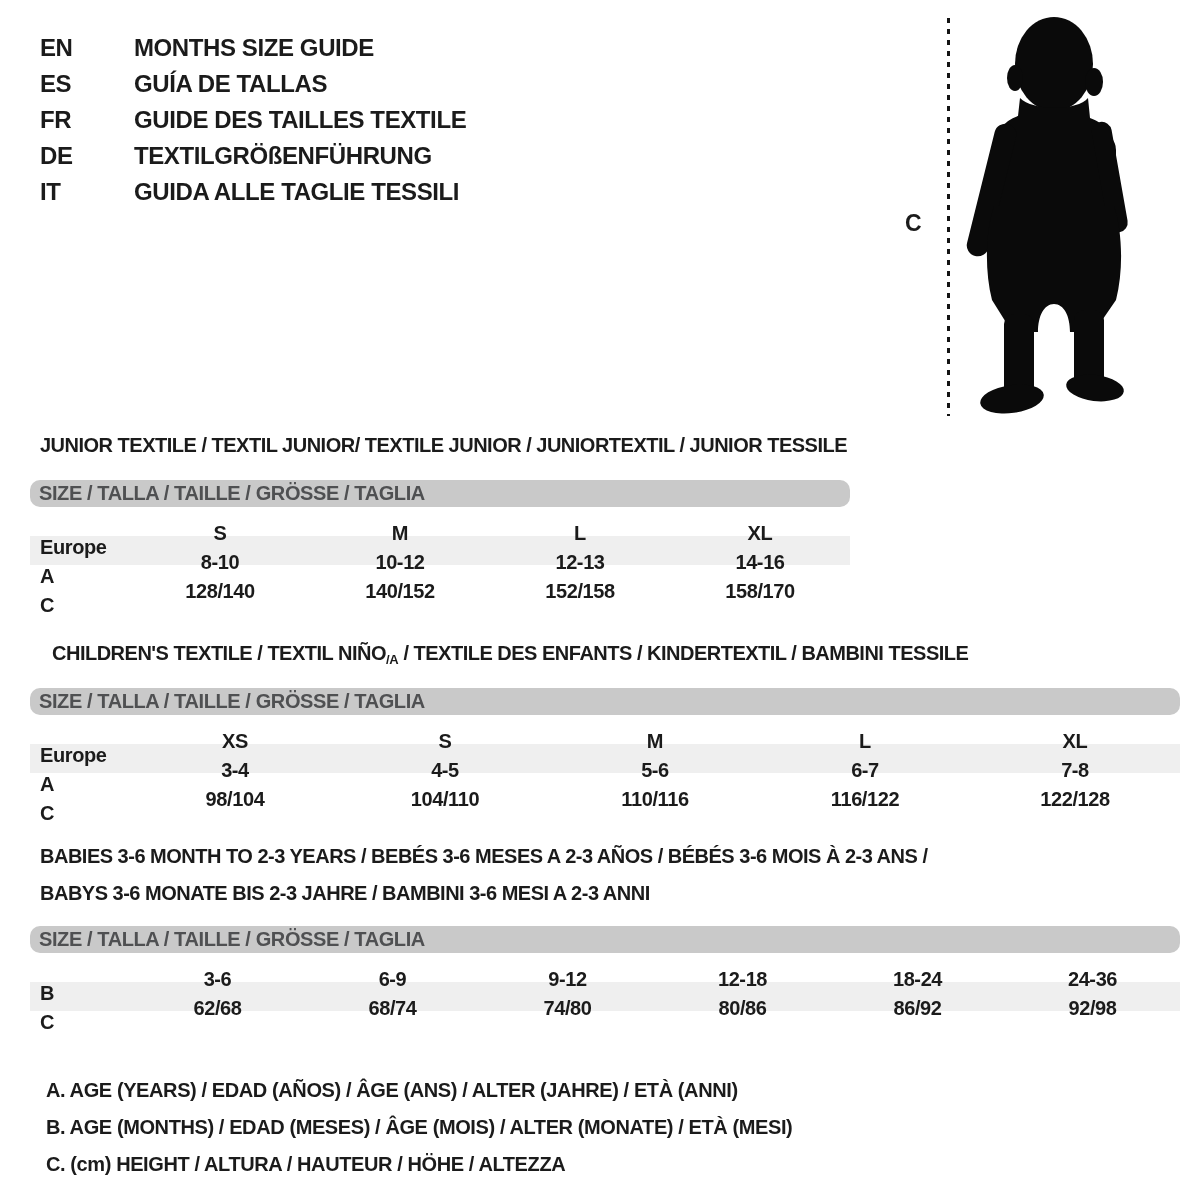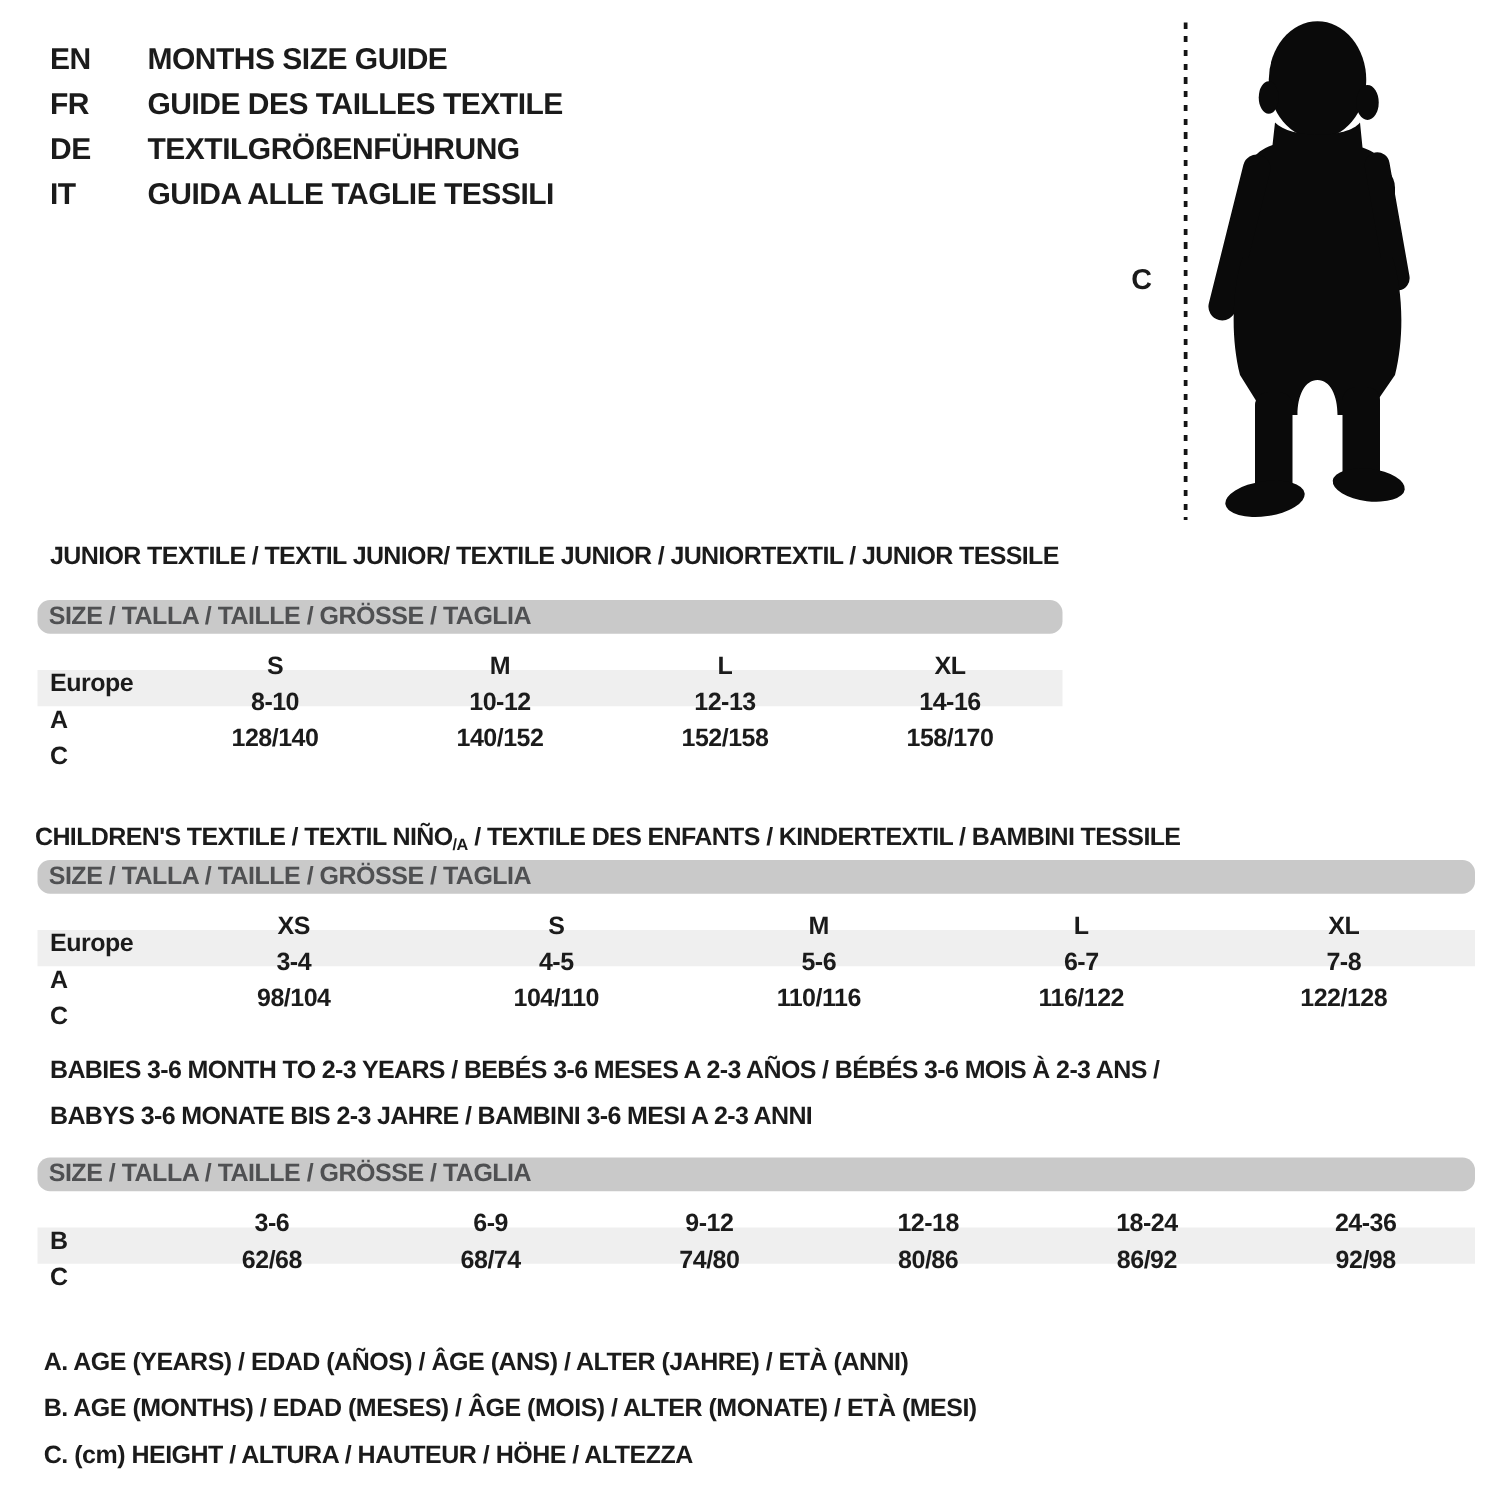--- a/index.html
+++ b/index.html
@@ -6,21 +6,21 @@
   body{
     width:1200px;height:1200px;background:#ffffff;
     font-family:"Liberation Sans","DejaVu Sans",sans-serif;
     font-weight:700;color:#1b1b1b;letter-spacing:-0.4px;
     position:relative;overflow:hidden;
   }
   .abs{position:absolute;}
 
   
   .lang-list{left:40px;top:30px;}
-  .lang-row{display:flex;height:36px;align-items:center;font-size:24px;}
+  .lang-row{display:flex;height:36px;align-items:center;font-size:24px;gap:16px;}
   .lang-code{width:78px;flex:0 0 78px;}
 
   
   .dash-line{
     left:947px;top:18px;width:3px;height:398px;
     background:repeating-linear-gradient(180deg,#141414 0 5px,transparent 5px 11px);
   }
   .c-label{left:905px;top:210px;font-size:23px;}
   .figure-svg{left:966px;top:14px;}
 
@@ -37,31 +37,35 @@
   }
   .trow{display:grid;height:29px;align-items:center;}
   .trow.shaded{background:#efefef;}
   .cols4{grid-template-columns:100px repeat(4,1fr);}
   .cols5{grid-template-columns:100px repeat(5,1fr);}
   .cols6{grid-template-columns:100px repeat(6,1fr);}
   .cell{text-align:center;white-space:nowrap;}
   .cell.rowlabel{text-align:left;padding-left:10px;margin-top:29px;}
 
   
-  .legend{left:35px;top:1072px;font-size:20px;line-height:37px;white-space:nowrap;}
+  .legend{left:46px;top:1072px;font-size:20px;line-height:37px;white-space:nowrap;}
 </style>
 </head>
 <body>
 
 <div>
 
   <div class="abs lang-list">
     <div class="lang-row">
       <span class="lang-code">EN</span>
       <span class="lang-label">MONTHS SIZE GUIDE</span>
+    </div>
+    <div class="lang-row">
+      <span class="lang-code">ES</span>
+      <span class="lang-label">GUÍA DE TALLAS</span>
     </div>
     <div class="lang-row">
       <span class="lang-code">FR</span>
       <span class="lang-label">GUIDE DES TAILLES TEXTILE</span>
     </div>
     <div class="lang-row">
       <span class="lang-code">DE</span>
       <span class="lang-label">TEXTILGRÖßENFÜHRUNG</span>
     </div>
     <div class="lang-row">
@@ -111,21 +115,21 @@
     </div>
     <div class="trow cols4">
       <div class="cell rowlabel">C</div>
       <div class="cell">128/140</div>
       <div class="cell">140/152</div>
       <div class="cell">152/158</div>
       <div class="cell">158/170</div>
     </div>
   </div>
 
-  <div class="abs sec-title" style="left:28px;top:642px;margin-top:17px;"><span>CHILDREN'S TEXTILE / TEXTIL NIÑO</span><span class="sub">/A</span><span> / TEXTILE DES ENFANTS / KINDERTEXTIL / BAMBINI TESSILE</span></div>
+  <div class="abs sec-title" style="left:52px;top:642px;"><span>CHILDREN'S TEXTILE / TEXTIL NIÑO</span><span class="sub">/A</span><span> / TEXTILE DES ENFANTS / KINDERTEXTIL / BAMBINI TESSILE</span></div>
 
   <div class="abs stable" style="left:30px;top:688px;width:1150px;">
     <div class="size-head">SIZE / TALLA / TAILLE / GRÖSSE / TAGLIA</div>
     <div class="trow cols5">
       <div class="cell rowlabel">Europe</div>
       <div class="cell">XS</div>
       <div class="cell">S</div>
       <div class="cell">M</div>
       <div class="cell">L</div>
       <div class="cell">XL</div>

